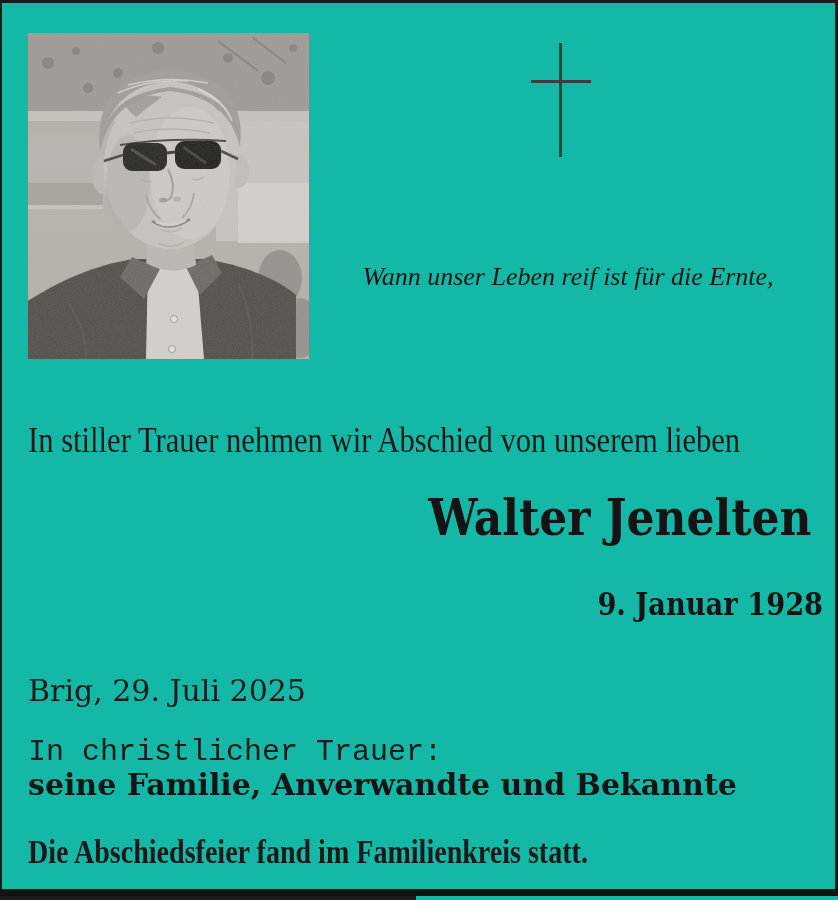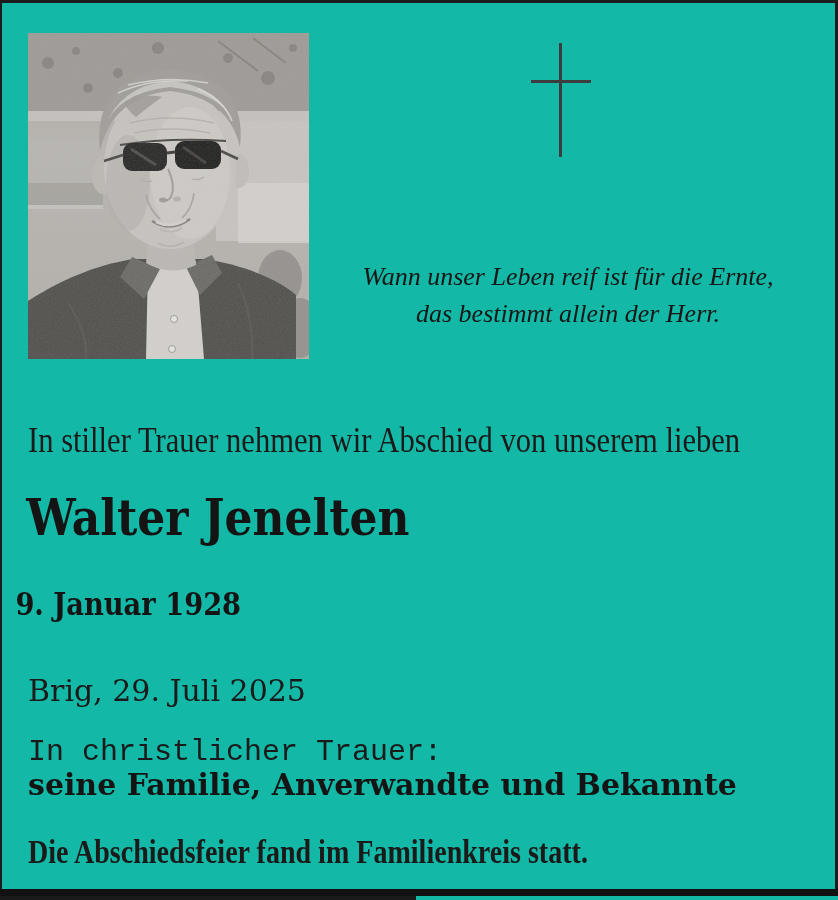--- a/index.html
+++ b/index.html
@@ -46,23 +46,23 @@
     white-space:nowrap;
   }
   .cond-c {
     display:inline-block;
     transform:scaleX(0.88);
     transform-origin:50% 50%;
     white-space:nowrap;
   }
 
   .intro   { left:28px; top:419px; font-size:36px; }
-  .name-row { position:absolute; left:0; top:488px; width:838px; text-align:left; }
+  .name-row { position:absolute; left:0; top:488px; width:838px; text-align:right; }
   .name-row .cond-c { font-family:"DejaVu Serif", serif; font-weight:bold; font-size:50px; color:#141414; }
-  .bdate-row { position:absolute; left:0; top:586px; width:838px; text-align:left; }
+  .bdate-row { position:absolute; left:0; top:586px; width:838px; text-align:right; }
   .bdate-row .cond-c { font-family:"DejaVu Serif", serif; font-weight:bold; font-size:31px; color:#141414; }
 
   .place   { left:28px; top:673px; font-size:30px; }
   .mlabel  { left:28px; top:735px; font-size:30px;font-family:Liberation Mono, monospace; }
   .mourners{ left:28px; top:767px; font-size:30px; font-weight:bold; color:#141414;text-align:right; }
   .closing { left:28px; top:832px; font-size:33px;font-weight:bold; }
 </style>
 </head>
 <body>
 
@@ -179,21 +179,20 @@
     </svg>
   </div>
 
   <div class="cross">
     <span class="cross-v"></span>
     <span class="cross-h"></span>
   </div>
 
   <div class="quote">
     <div>Wann unser Leben reif ist für die Ernte,</div>
-    <div>das bestimmt allein der Herr.</div>
   </div>
 
   <div class="line intro">
     <span class="cond">In stiller Trauer nehmen wir Abschied von unserem lieben</span>
   </div>
 
   <div class="name-row">
     <span class="cond-c">Walter Jenelten</span>
   </div>
 

